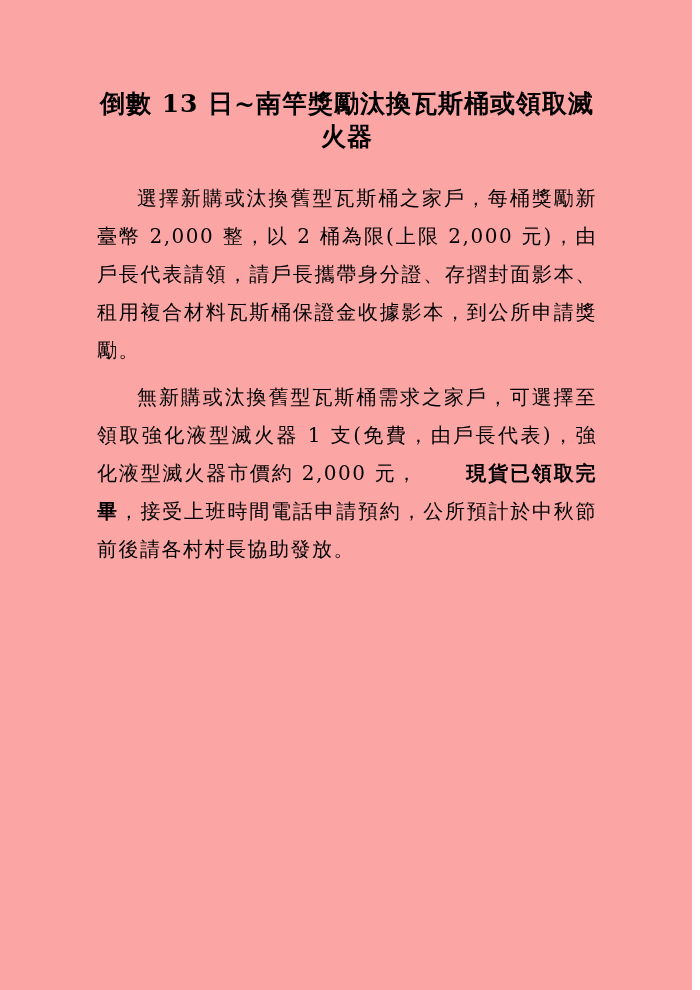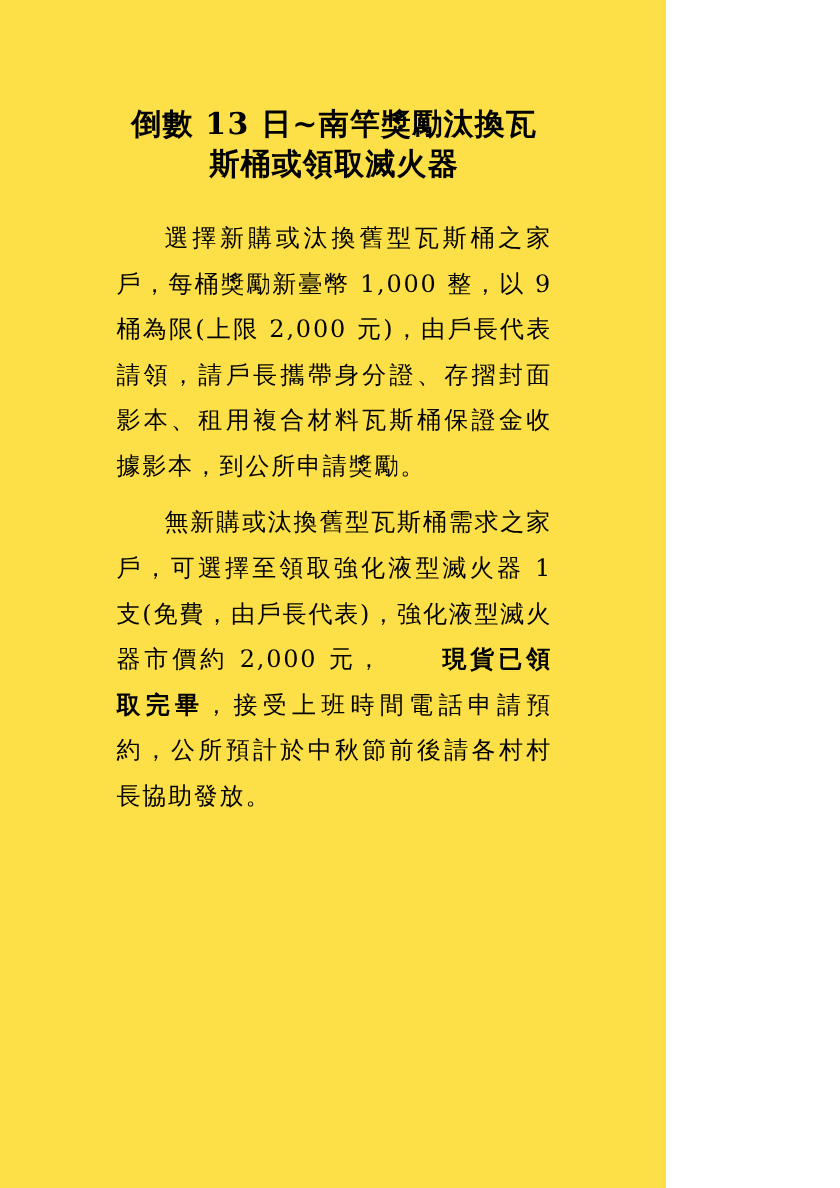--- a/index.html
+++ b/index.html
@@ -2,23 +2,23 @@
 <html><head>
 <meta charset="utf-8">
 <style>
   html, body {
     margin: 0;
     padding: 0;
     background: #ffffff;
   }
   .page {
     position: relative;
-    width: 555px;
+    width: 692px;
     height: 990px;
-    background: #fde047;
+    background: #fca5a5;
     box-sizing: border-box;
     padding: 88px 95px 40px 97px;
     font-family: "DejaVu Serif", "Liberation Serif", serif;
     color: #000000;
     overflow: hidden;
   }
   .title {
     margin: 0 0 26px 0;
     text-align: center;
     font-size: 25px;
@@ -50,19 +50,19 @@
   }
 </style>
 </head>
 <body>
 
 <div class="page">
   <h1 class="title">倒數 13 日~南竿獎勵汰換瓦斯桶或領取滅火器</h1>
 
 
 
-  <p class="para"><span>選擇新購或汰換舊型瓦斯桶之家戶，每桶獎勵新臺幣 1,000 整，以 9 桶為限(上限 2,000 元)，由戶長代表請領，請戶長攜帶身分證、存摺封面影本、租用複合材料瓦斯桶保證金收據影本，到公所申請獎勵。</span></p>
+  <p class="para"><span>選擇新購或汰換舊型瓦斯桶之家戶，每桶獎勵新臺幣 2,000 整，以 2 桶為限(上限 2,000 元)，由戶長代表請領，請戶長攜帶身分證、存摺封面影本、租用複合材料瓦斯桶保證金收據影本，到公所申請獎勵。</span></p>
 
   <p class="para"><span>無新購或汰換舊型瓦斯桶需求之家戶，可選擇至領取強化液型滅火器 1 支(免費，由戶長代表)，強化液型滅火器市價約 2,000 元，</span><span class="run-bold">現貨已領取完畢</span><span>，接受上班時間電話申請預約，公所預計於中秋節前後請各村村長協助發放。</span></p>
 
 
   <p class="para no-indent"></p>
 </div>
 
 </body></html>

